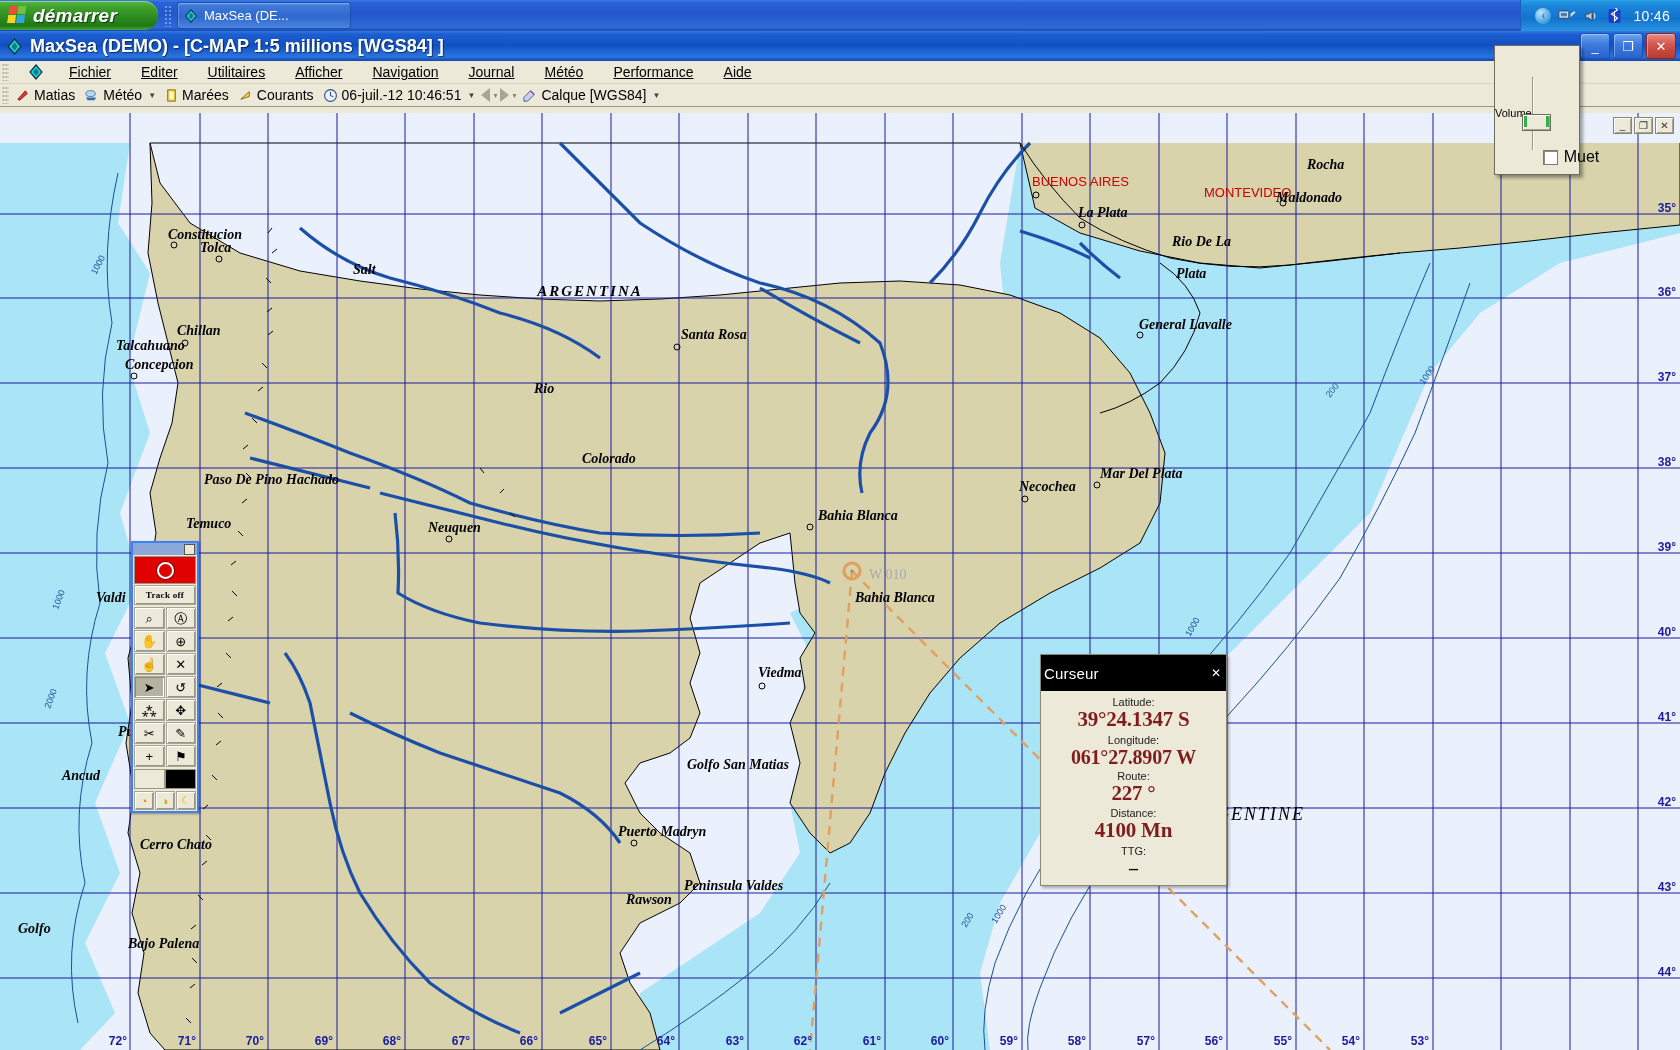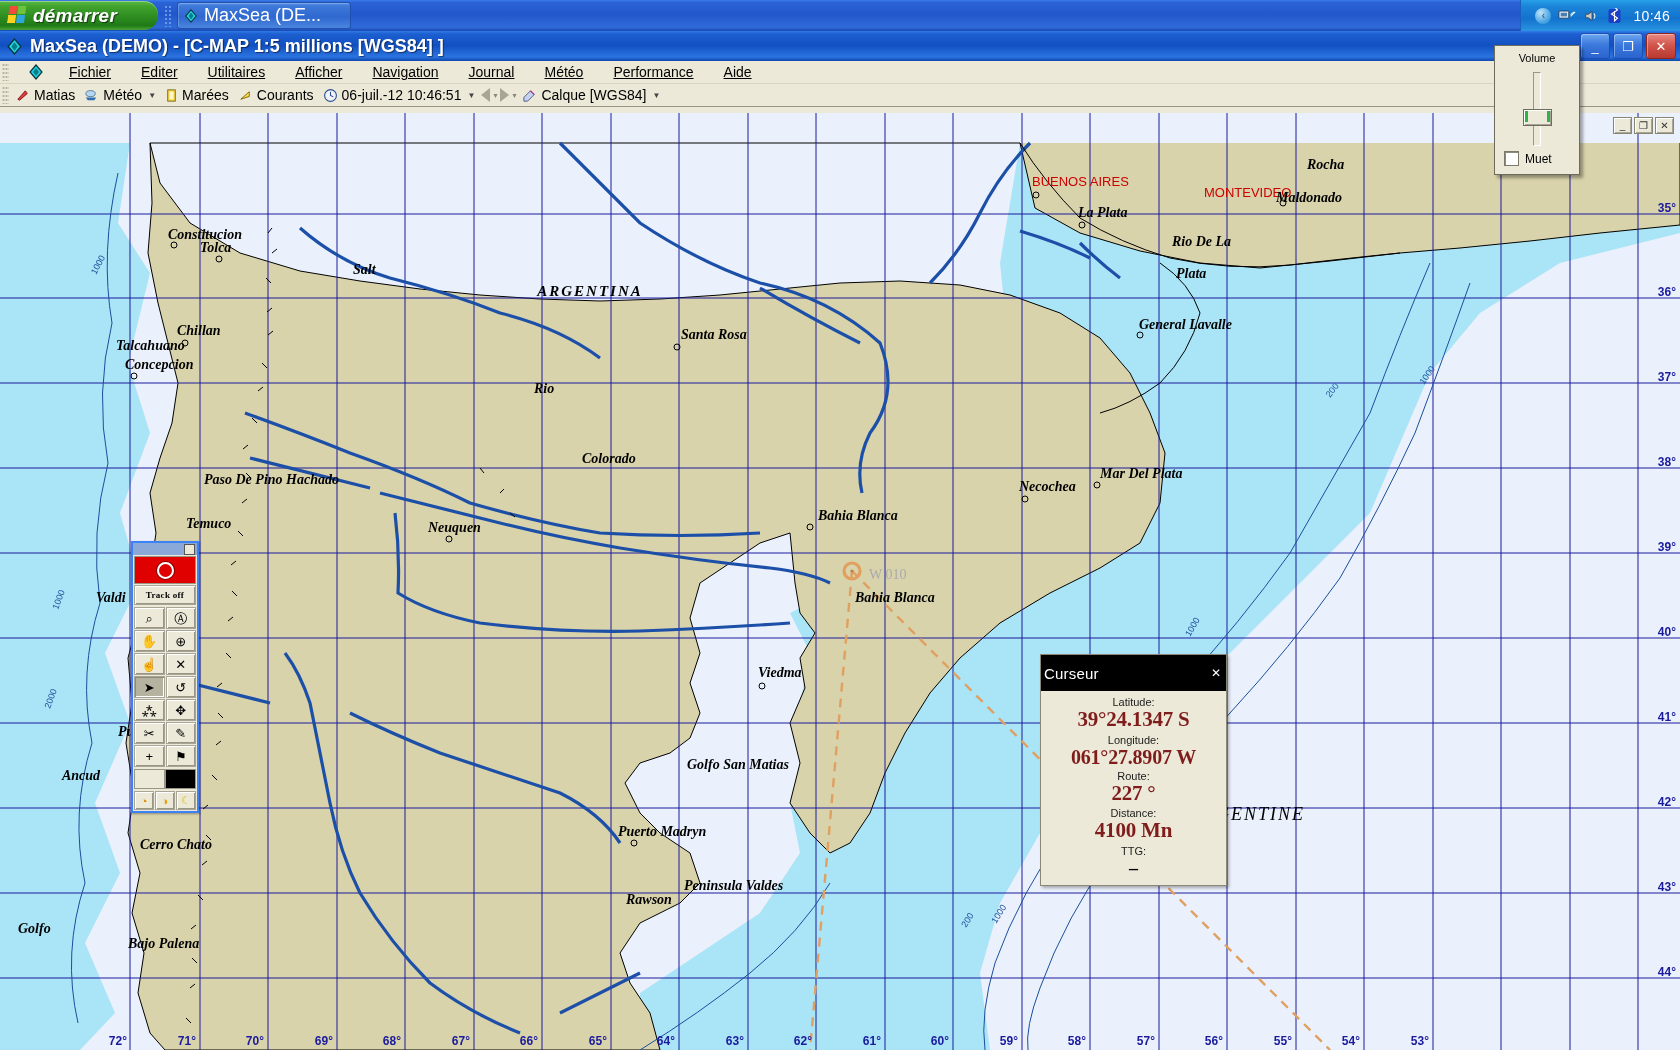--- a/index.html
+++ b/index.html
@@ -39,21 +39,21 @@
     text-shadow:1px 1px 1px rgba(0,0,0,.55);letter-spacing:.2px;
   }
   .tb-grip{width:8px;height:22px;margin:0 5px 0 6px;
     background-image:radial-gradient(circle,#6f9fe8 1px,transparent 1.2px);
     background-size:4px 4px;opacity:.9;}
   .taskitem{
     height:25px;min-width:160px;max-width:160px;
     background:linear-gradient(to bottom,#5c94e8 0%,#3e78d8 12%,#2f68cf 55%,#4a85e0 100%);
     border:1px solid #2050ad;border-radius:3px;
     display:flex;align-items:center;gap:6px;padding:0 6px;
-    color:#fff;font-size:18px;overflow:hidden;white-space:nowrap;cursor:pointer;
+    color:#fff;font-size:13px;overflow:hidden;white-space:nowrap;cursor:pointer;
     box-shadow:inset 1px 1px 0 rgba(255,255,255,.22);
   }
   .tray{
     margin-left:auto;height:31px;display:flex;align-items:center;gap:7px;padding:0 10px 0 14px;
     background:linear-gradient(to bottom,#27a0e8 0%,#1b85d8 20%,#1272cd 60%,#2a95e2 100%);
     border-left:1px solid #1d5fc0;
   }
   .tray .clock{color:#fff;font-size:14px;padding-left:5px;letter-spacing:.3px;}
   .tray-chev{width:16px;height:16px;border-radius:50%;
     background:radial-gradient(circle at 35% 30%,#bfe3fb,#3f9fe0 70%);
@@ -149,35 +149,35 @@
   .cur-lbl{font-size:11px;color:#1b1b1b;margin-top:2px;}
   .cur-val{font-family:"Liberation Serif",serif;font-weight:bold;font-size:21px;color:#7f1d1d;line-height:1.12;letter-spacing:-.2px;}
   .cur-val.sm{font-size:20px;font-family:Liberation Serif, serif;}
   .cur-dash{font-family:"Liberation Serif",serif;font-weight:bold;font-size:18px;color:#000;line-height:1;padding-top:2px;}
 
   
   .volume{
     position:absolute;left:1494px;top:45px;width:84px;height:128px;
     background:#ece9d8;border:1px solid #6f6c5e;z-index:70;
     box-shadow:3px 3px 3px rgba(0,0,0,.35);
-    display:flex;flex-direction:column;align-items:center;
+    display:flex;flex-direction:row;align-items:center;
   }
   .vol-title{font-size:11px;color:#000;margin-top:6px;}
   .vol-track{position:relative;width:6px;height:72px;margin-top:8px;
     background:#ece9d8;border-left:1px solid #9a9684;border-top:1px solid #9a9684;
     border-right:1px solid #fff;border-bottom:1px solid #fff;}
   .vol-thumb{position:absolute;left:-11px;top:36px;width:27px;height:15px;background:#ece9d8;
     border:1px solid #6f6c5e;cursor:pointer;
     box-shadow:inset 1px 1px 0 #fff,inset -1px -1px 0 #a8a496;}
   .vol-thumb:before,.vol-thumb:after{content:"";position:absolute;top:1px;width:3px;height:11px;background:#2fb24a;}
   .vol-thumb:before{left:1px;} .vol-thumb:after{right:1px;}
   .vol-mute{display:flex;align-items:center;gap:6px;margin-top:auto;margin-bottom:8px;align-self:flex-start;padding-left:9px;}
   .vol-cb{width:13px;height:13px;background:#fff;border:1px solid #7d7a6a;
     box-shadow:inset 1px 1px 0 #8e8a7c;cursor:pointer;}
-  .vol-mute span{font-size:12px;}
+  .vol-mute span{font-size:16px;}
 </style>
 </head>
 <body>
 
 <div id="root">
 
   <div class="taskbar">
     <div class="startbtn">
       <span class="winflag">
         <i></i>

